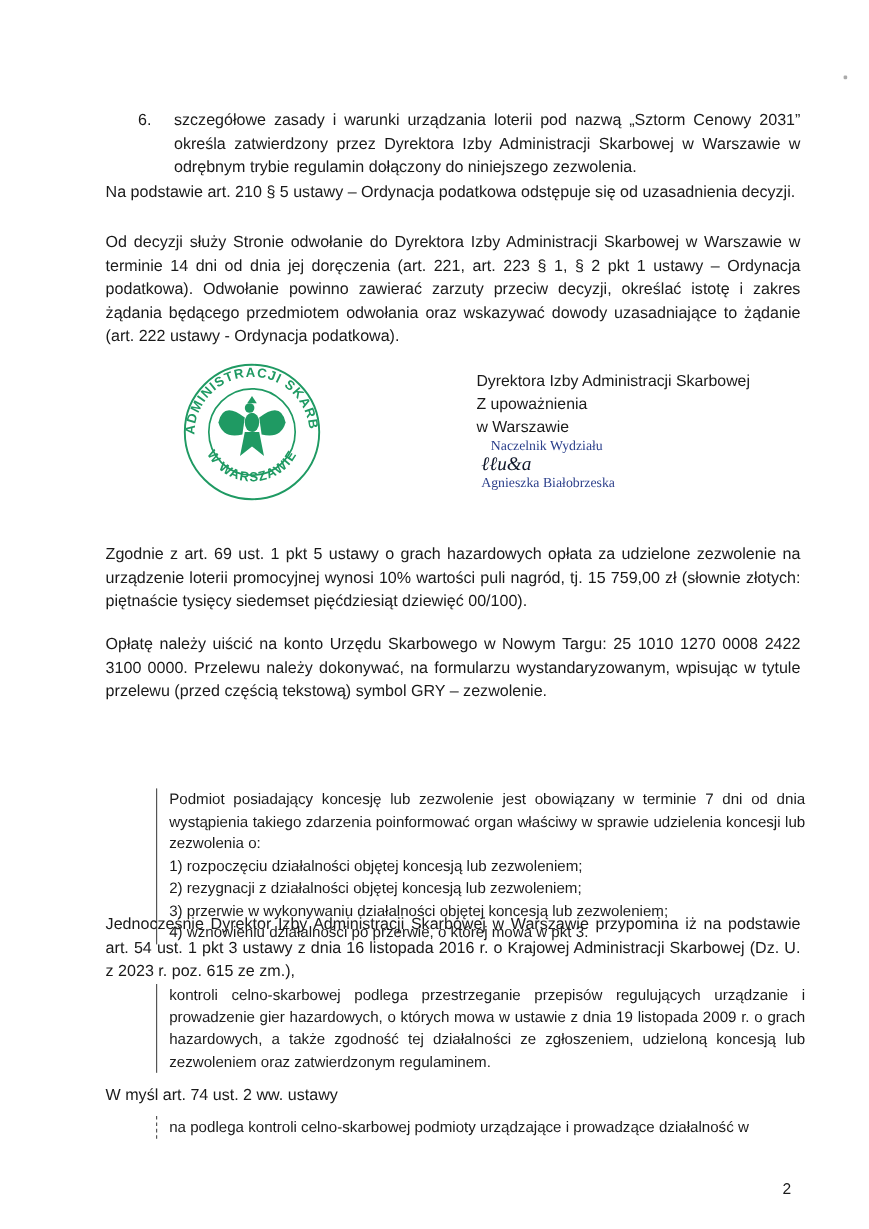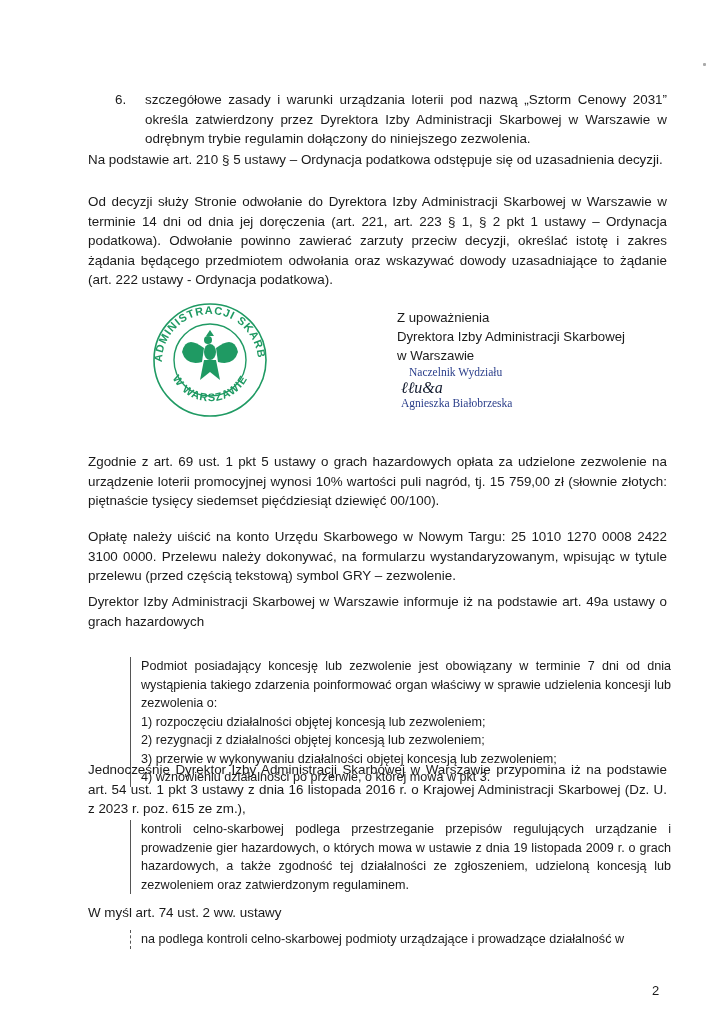--- a/index.html
+++ b/index.html
@@ -55,33 +55,32 @@
         <circle cx="66" cy="40" r="4"></circle>
         <path d="M62 48 Q44 34 40 52 Q44 66 60 62 Z"></path>
         <path d="M74 48 Q92 34 96 52 Q92 66 76 62 Z"></path>
         <path d="M62 60 L58 80 L68 72 L78 80 L74 60 Z"></path>
         <path d="M64 36 L68 30 L72 36 Z"></path>
       </g>
     </svg>
   </div>
 
   <div class="sig">
+    <div>Dyrektora Izby Administracji Skarbowej</div>
     <div>Z upoważnienia</div>
-    <div>Dyrektora Izby Administracji Skarbowej</div>
     <div>w Warszawie</div>
     <div class="serif" style="padding-left:12px;">Naczelnik Wydziału</div>
     <div style="padding-left:4px; font-family:'Liberation Serif', serif; font-style:italic; color:#0f172a; font-size:16px; line-height:16px;">ℓℓu&amp;a</div>
     <div class="serif" style="padding-left:4px;">Agnieszka Białobrzeska</div>
   </div>
 
   <p class="p" style="top:452px; left:88px; width:579px;">Zgodnie z art. 69 ust. 1 pkt 5 ustawy o grach hazardowych opłata za udzielone zezwolenie na urządzenie loterii promocyjnej wynosi 10% wartości puli nagród, tj. 15 759,00 zł (słownie złotych: piętnaście tysięcy siedemset pięćdziesiąt dziewięć 00/100).</p>
 
   <p class="p" style="top:527px; left:88px; width:579px;">Opłatę należy uiścić na konto Urzędu Skarbowego w Nowym Targu: 25 1010 1270 0008 2422 3100 0000. Przelewu należy dokonywać, na formularzu wystandaryzowanym, wpisując w tytule przelewu (przed częścią tekstową) symbol GRY – zezwolenie.</p>
 
-  <p class="p" style="top:592px; left:88px; width:579px;">Dyrektor Izby Administracji Skarbowej w Warszawie informuje iż na podstawie art. 49a ustawy o grach hazardowych</p>
 
   <div class="quote" style="top:633px;margin-top:24px;">
     <div>Podmiot posiadający koncesję lub zezwolenie jest obowiązany w terminie 7 dni od dnia wystąpienia takiego zdarzenia poinformować organ właściwy w sprawie udzielenia koncesji lub zezwolenia o:</div>
     <div>1) rozpoczęciu działalności objętej koncesją lub zezwoleniem;</div>
     <div>2) rezygnacji z działalności objętej koncesją lub zezwoleniem;</div>
     <div>3) przerwie w wykonywaniu działalności objętej koncesją lub zezwoleniem;</div>
     <div>4) wznowieniu działalności po przerwie, o której mowa w pkt 3.</div>
   </div>
 
   <p class="p" style="top:760px; left:88px; width:579px;">Jednocześnie Dyrektor Izby Administracji Skarbowej w Warszawie przypomina iż na podstawie art. 54 ust. 1 pkt 3 ustawy z dnia 16 listopada 2016 r. o Krajowej Administracji Skarbowej (Dz. U. z 2023 r. poz. 615 ze zm.),</p>

